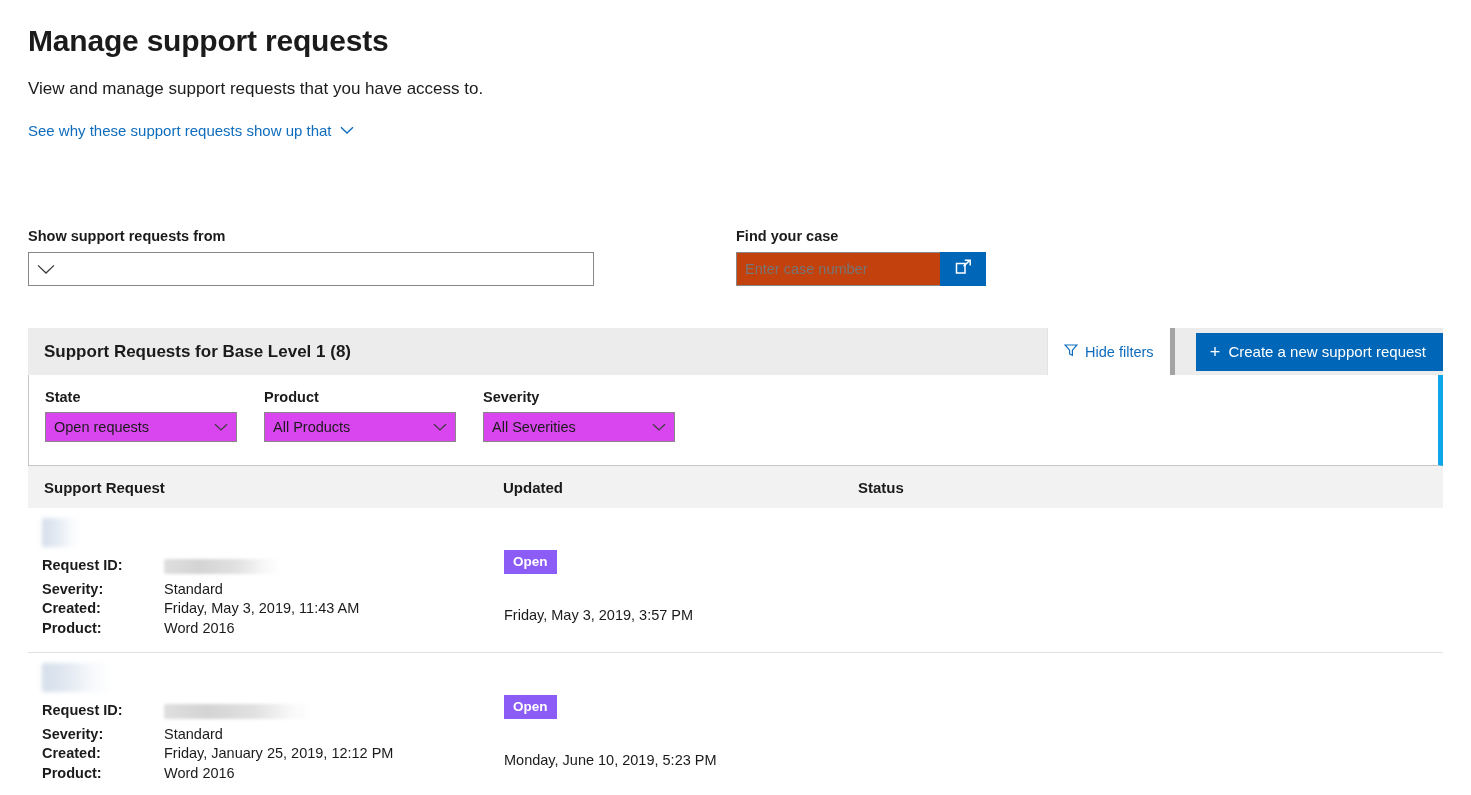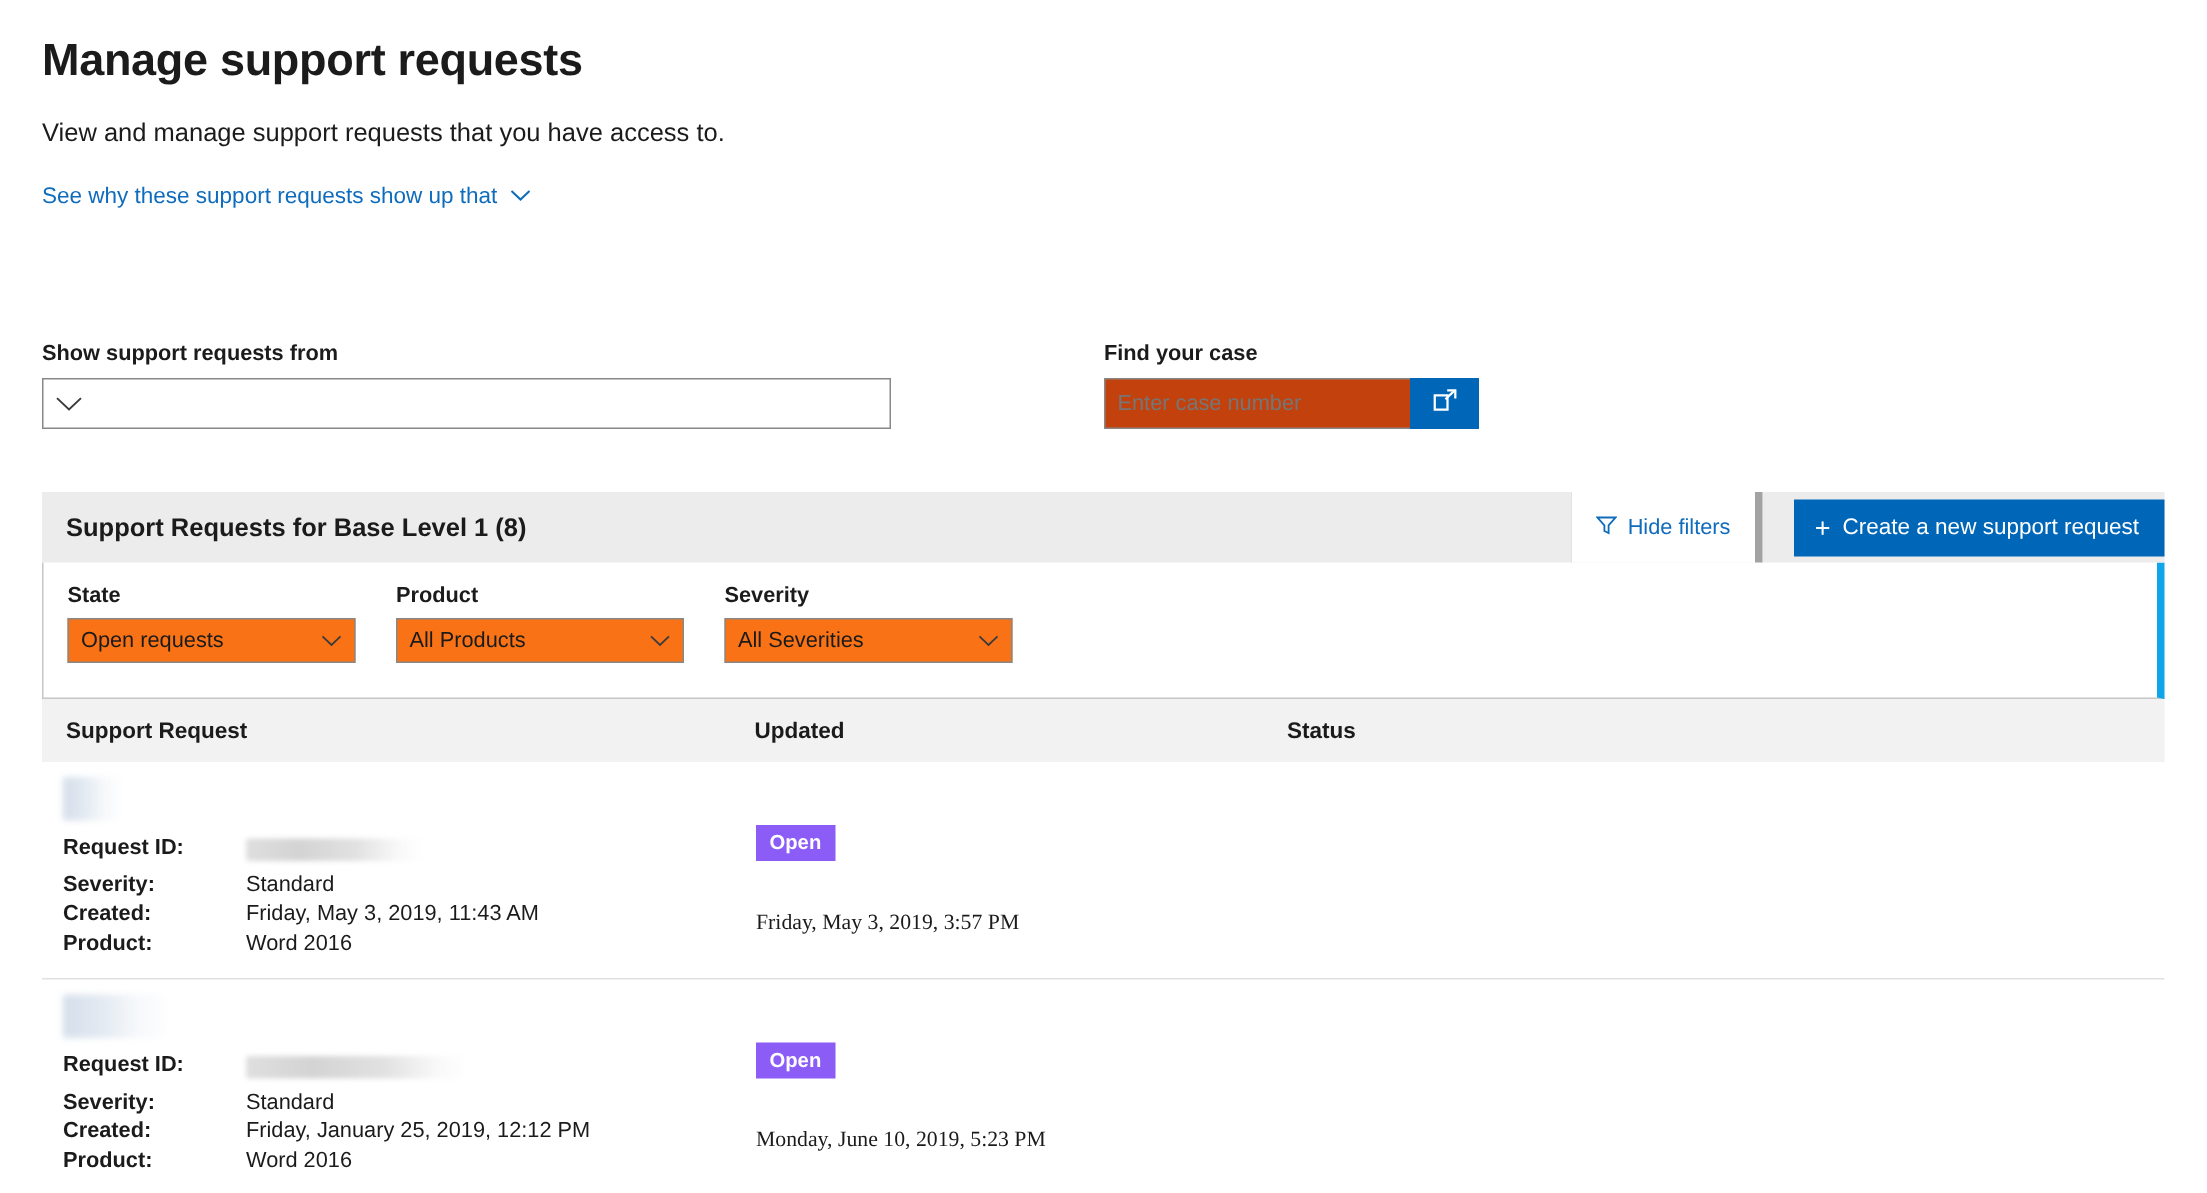--- a/index.html
+++ b/index.html
@@ -173,21 +173,21 @@
     height: 91px;
     display: flex;
     align-items: flex-start;
     padding: 14px 0 0 16px;
   }
   .filter-field { margin-right: 27px; }
   .filter-field .ctl-label { font-size: 14.5px; margin-bottom: 7px; }
   .filter-select {
     height: 30px;
     border: 1px solid #8a8886;
-    background: #f97316;
+    background: #d946ef;
     display: flex;
     align-items: center;
     padding: 0 8px;
     cursor: pointer;
   }
   .filter-select .sel-value { font-size: 14.5px; color: #1b1b1b; flex: 1; }
   .f-state  { width: 192px; }
   .f-product{ width: 192px; gap: 23px; }
   .f-sev    { width: 192px; }
 
@@ -254,21 +254,20 @@
     margin-top: 32px;
     margin-left: 1px;
   }
   .updated-text {
     position: absolute;
     top: 89px;
     left: 1px;
     font-size: 14.5px;
     color: #1b1b1b;
     white-space: nowrap;
-    font-family: Liberation Serif, serif;
   }
 </style>
 </head>
 <body>
 
 <div class="page">
 
   
   <h1 class="page-title">Manage support requests</h1>
   <p class="page-subtitle">View and manage support requests that you have access to.</p>

